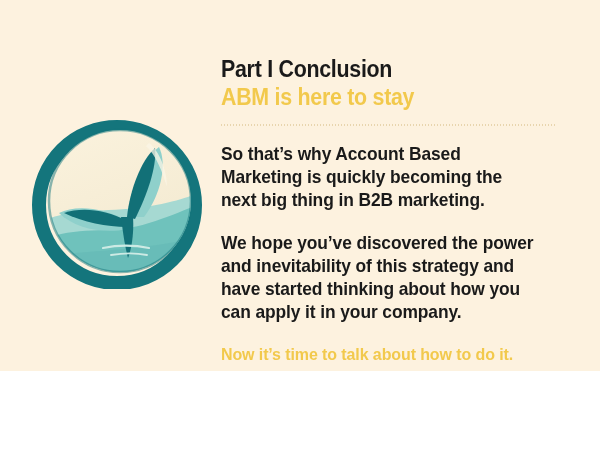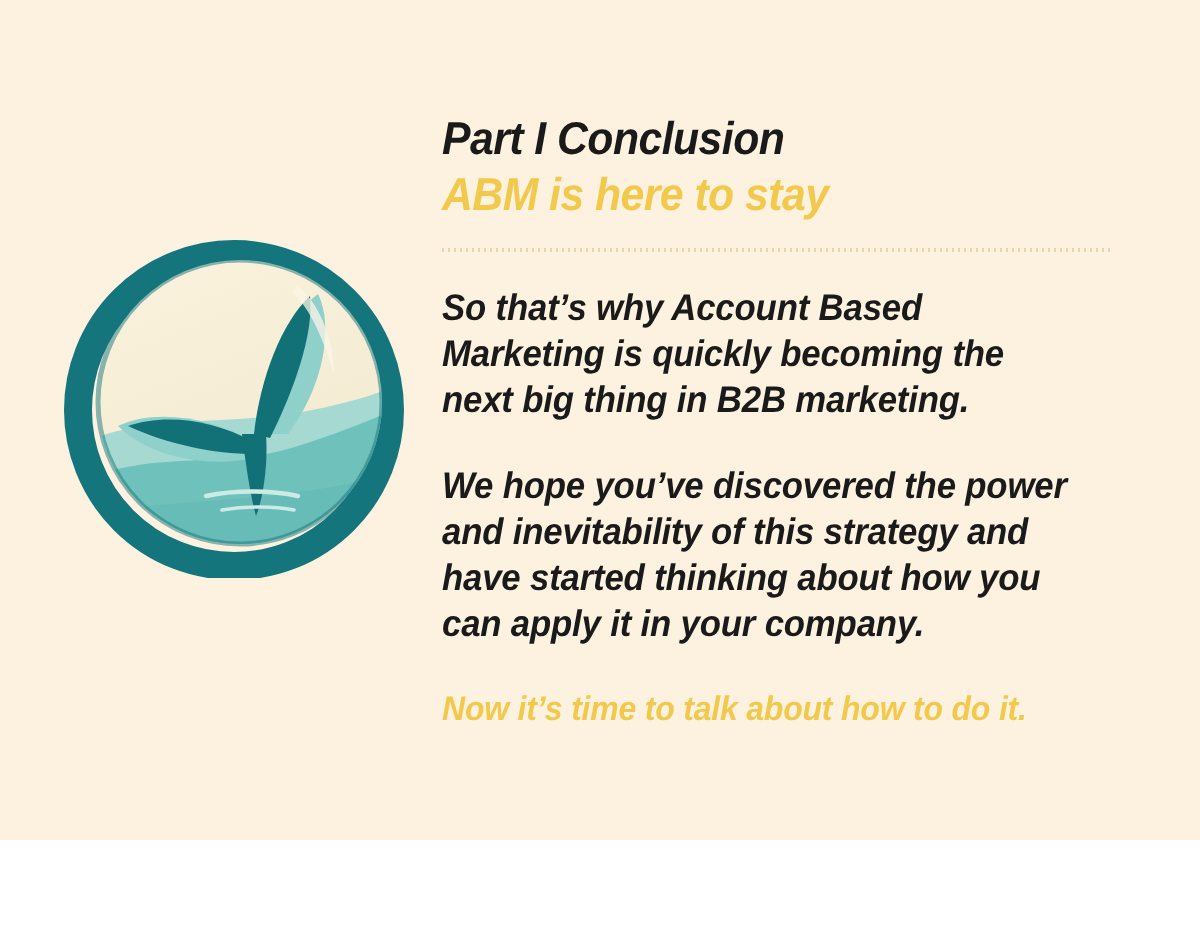--- a/index.html
+++ b/index.html
@@ -8,24 +8,23 @@
   }
   body {
     width: 600px;
     height: 463px;
     overflow: hidden;
     font-family: "Liberation Sans", sans-serif;
   }
   #slide {
     position: relative;
     width: 600px;
-    height: 420px;
+    height: 371px;
     background: #FDF2DF;
     overflow: hidden;
-    font-style: italic;
   }
 
   
   #logo-block {
     position: absolute;
     left: 31px;
     top: 117px;
     width: 172px;
     height: 172px;
   }

